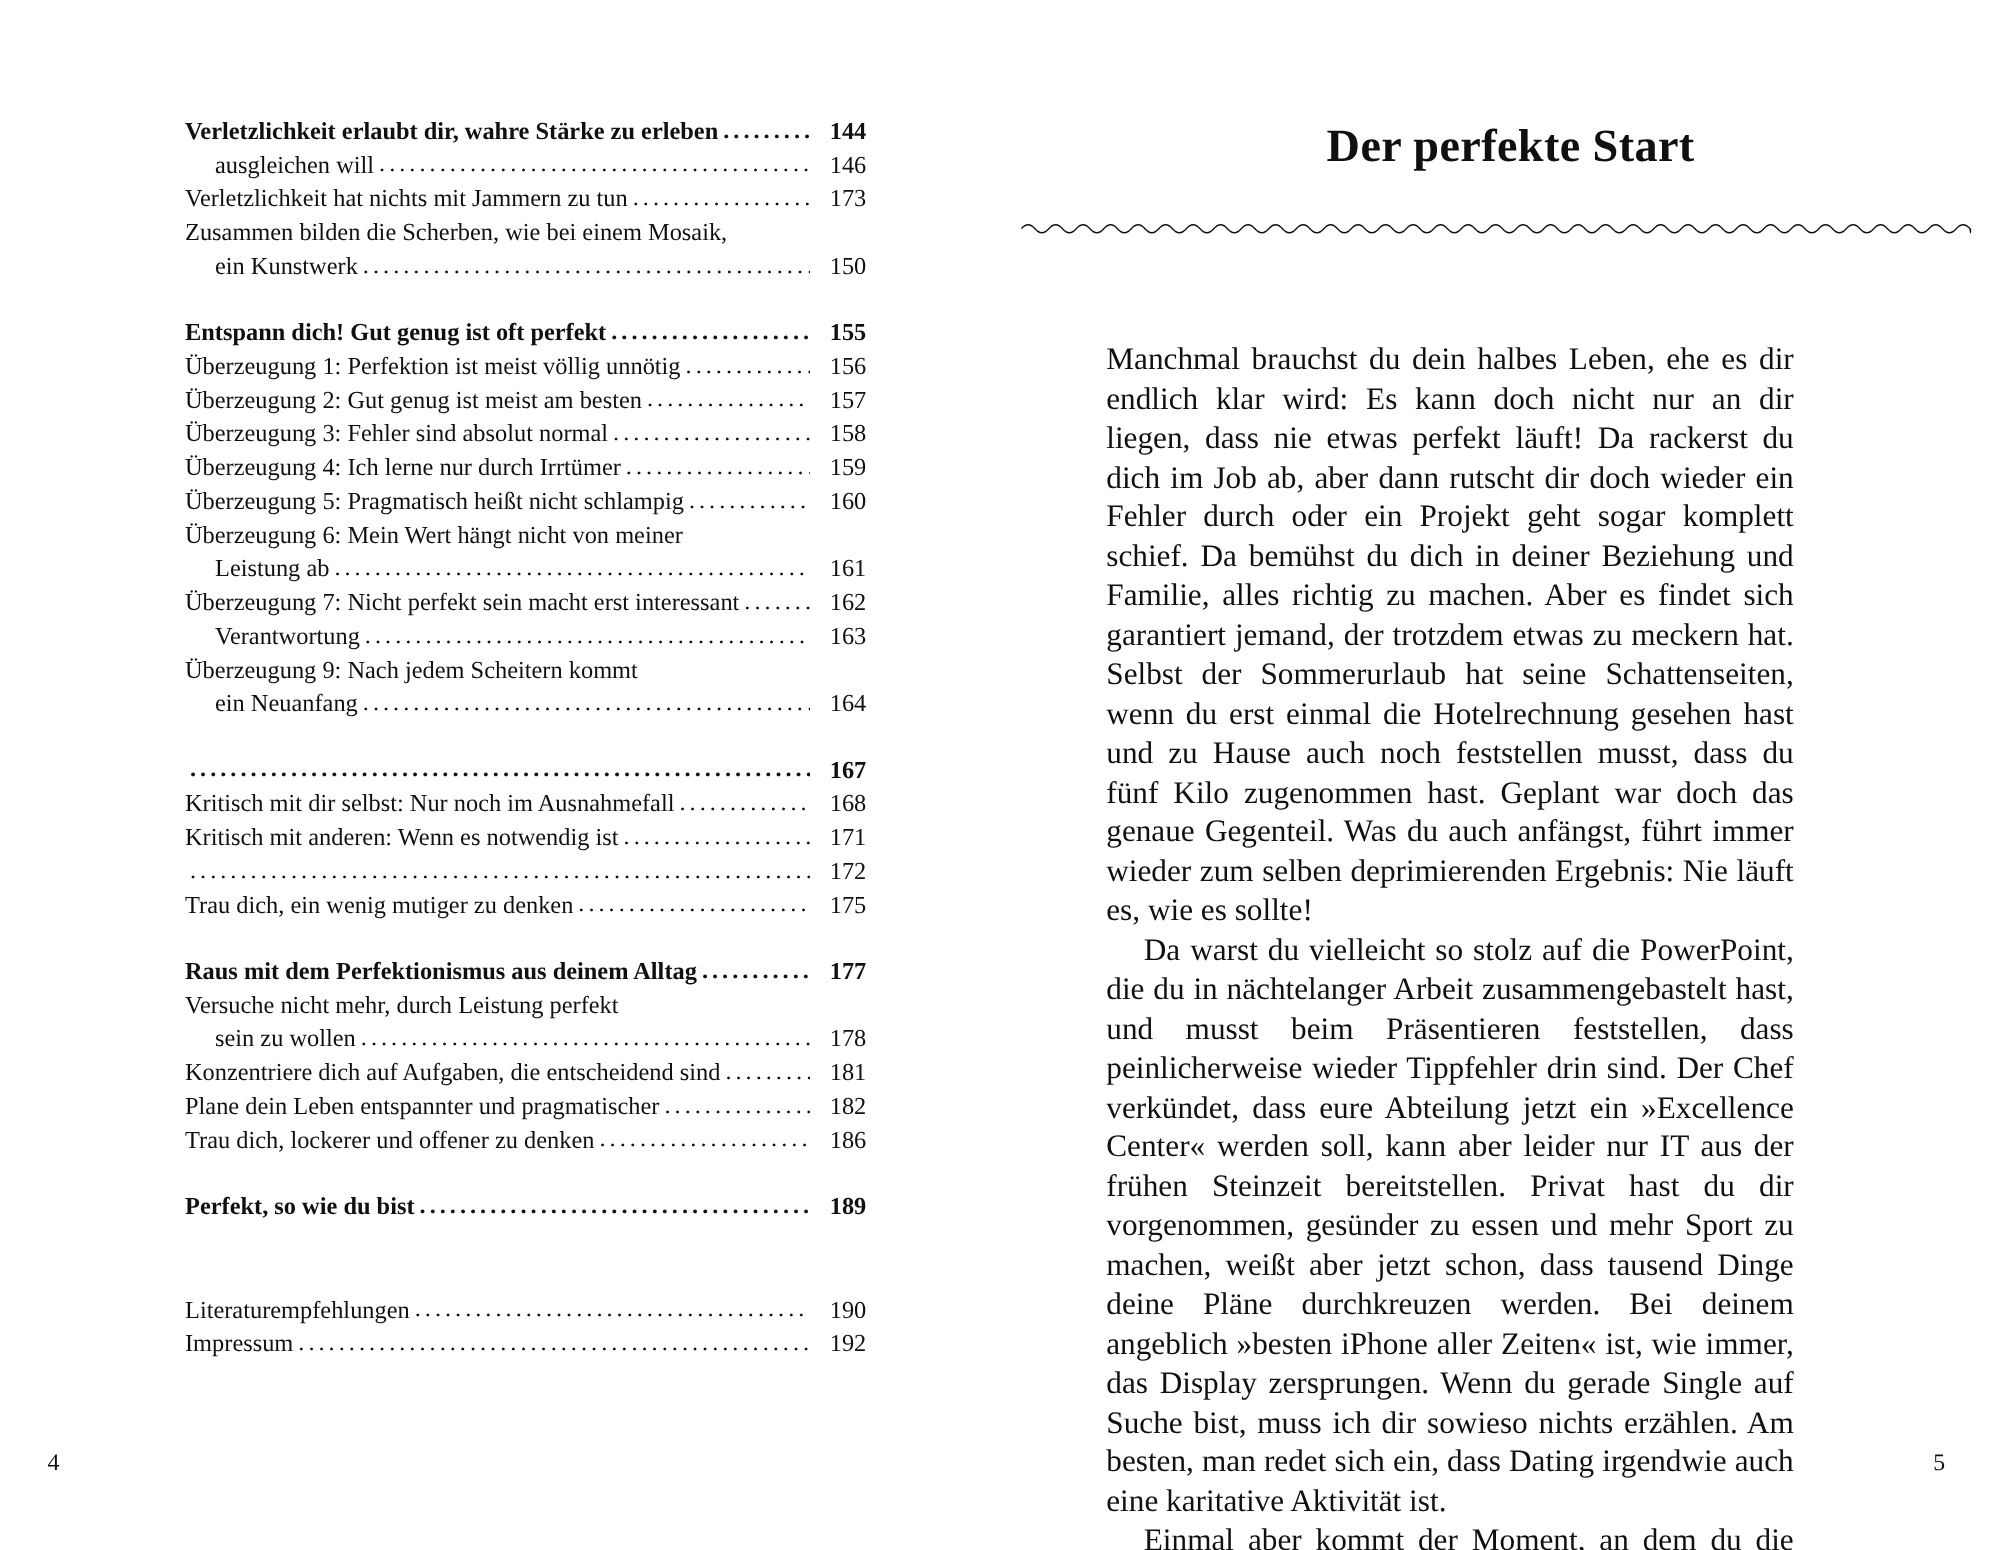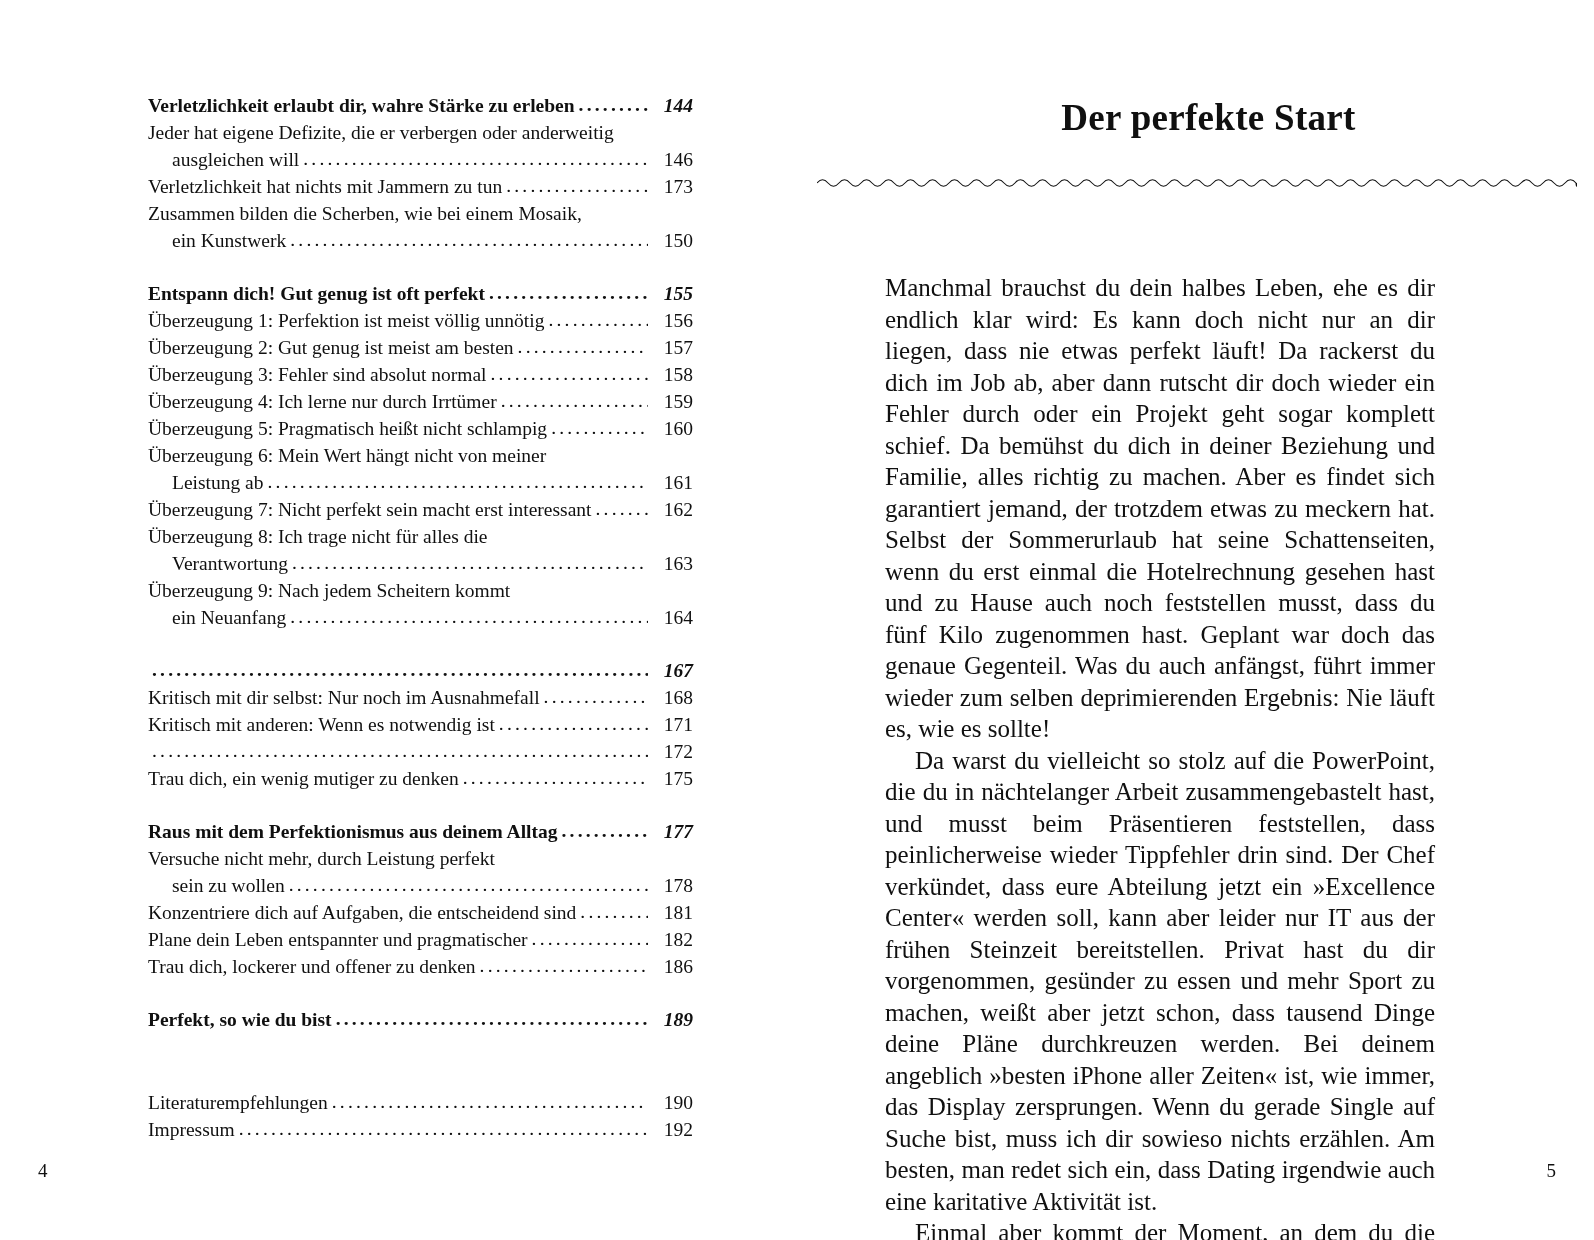--- a/index.html
+++ b/index.html
@@ -59,21 +59,21 @@
     font-size: 19.5px;
     position: relative;
     top: -1px;
     white-space: nowrap;
   }
   .toc-row .page-no {
     flex: 0 0 40px;
     text-align: right;
     font-variant-numeric: lining-nums;
   }
-  .toc-row.head .page-no { font-weight: bold; font-style: italic; }
+  .toc-row.head .page-no { font-weight: bold; }
 
   .toc-cont {
     font-size: 19.5px;
     line-height: 27px;
   }
   .toc-cont .firstline { display: block; }
 
   .toc-tail { margin-top: 56px; }
 
   
@@ -123,21 +123,20 @@
 
   <div class="page page-left">
     <div class="toc">
         <div class="toc-group">
           <div class="toc-row head">
             <span class="label">Verletzlichkeit erlaubt dir, wahre Stärke zu erleben</span>
             <span class="leader">..........................................................................................</span>
             <span class="page-no">144</span>
           </div>
           <div class="toc-cont">
-            <span class="firstline">Jeder hat eigene Defizite, die er verbergen oder anderweitig</span>
             <div class="toc-row indent">
               <span class="label">ausgleichen will</span>
               <span class="leader">..........................................................................................</span>
               <span class="page-no">146</span>
             </div>
           </div>
           <div class="toc-row">
             <span class="label">Verletzlichkeit hat nichts mit Jammern zu tun</span>
             <span class="leader">..........................................................................................</span>
             <span class="page-no">173</span>
@@ -189,21 +188,20 @@
               <span class="leader">..........................................................................................</span>
               <span class="page-no">161</span>
             </div>
           </div>
           <div class="toc-row">
             <span class="label">Überzeugung 7: Nicht perfekt sein macht erst interessant</span>
             <span class="leader">..........................................................................................</span>
             <span class="page-no">162</span>
           </div>
           <div class="toc-cont">
-            <span class="firstline">Überzeugung 8: Ich trage nicht für alles die</span>
             <div class="toc-row indent">
               <span class="label">Verantwortung</span>
               <span class="leader">..........................................................................................</span>
               <span class="page-no">163</span>
             </div>
           </div>
           <div class="toc-cont">
             <span class="firstline">Überzeugung 9: Nach jedem Scheitern kommt</span>
             <div class="toc-row indent">
               <span class="label">ein Neuanfang</span>

